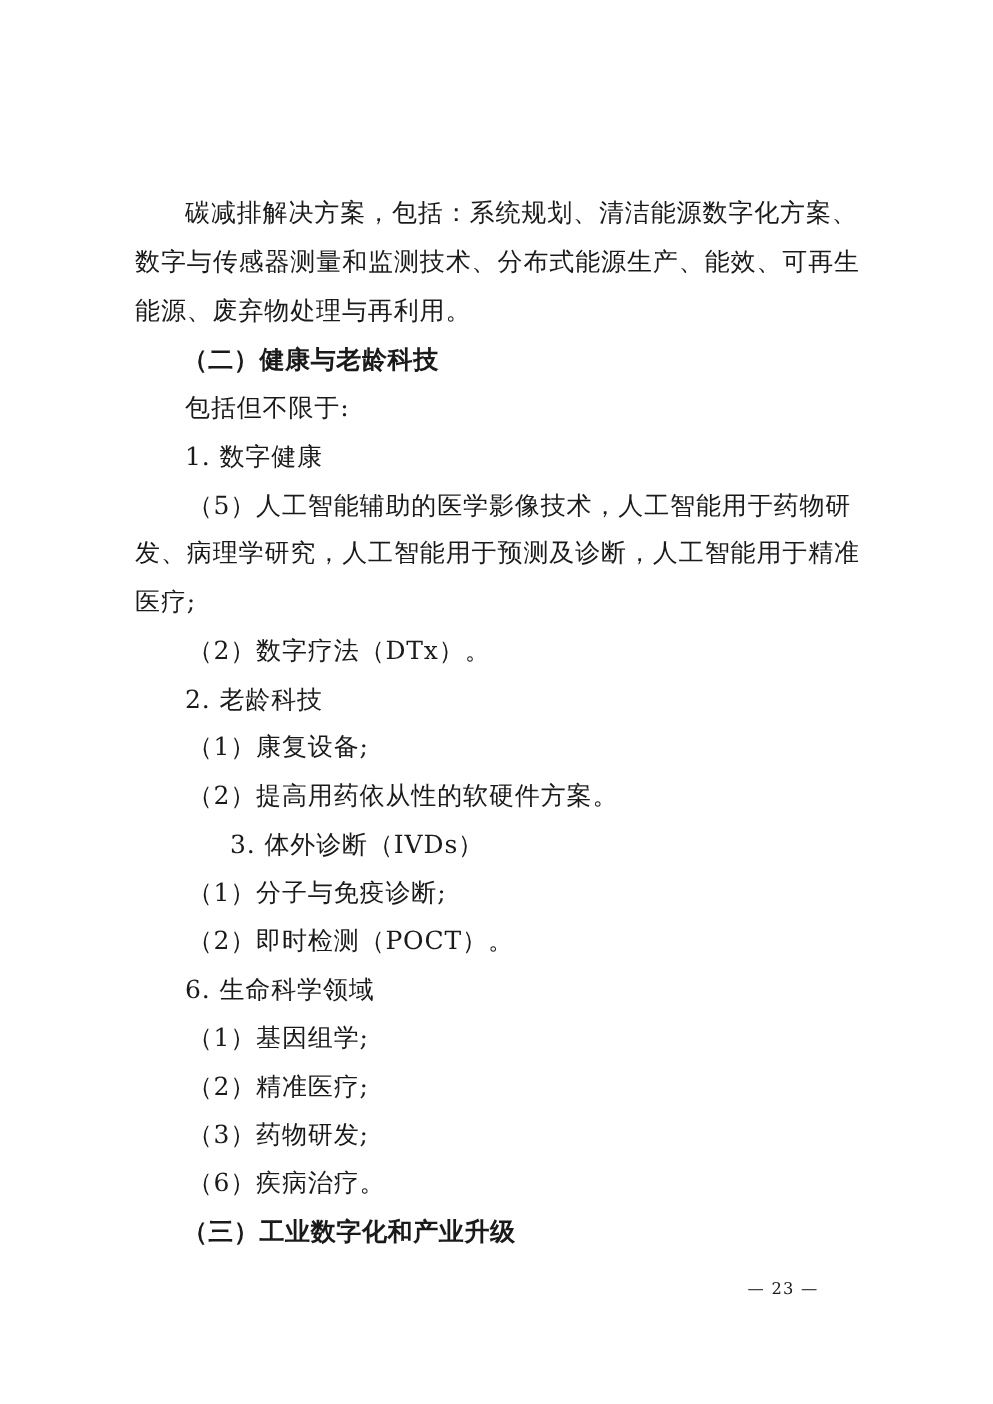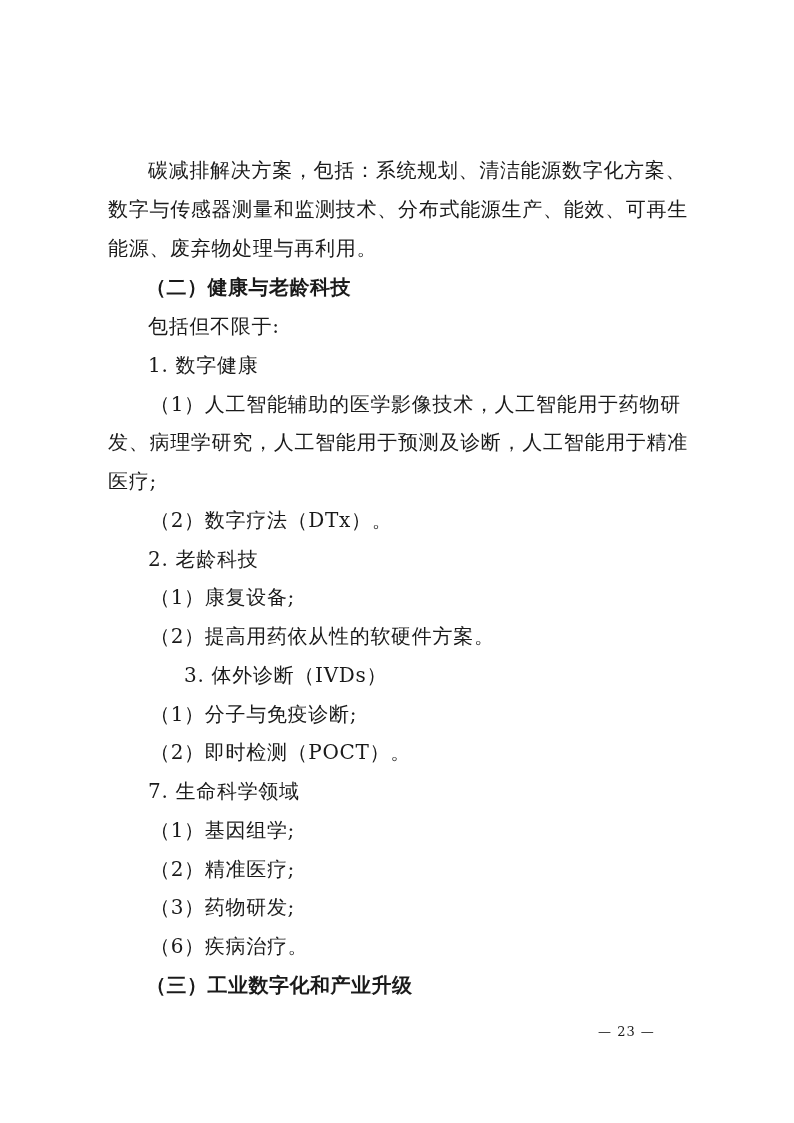--- a/index.html
+++ b/index.html
@@ -23,34 +23,34 @@
 
   <div class="line indent" style="top:140px;">碳减排解决方案，包括：系统规划、清洁能源数字化方案、</div>
   <div class="line justify" style="top:179px;">数字与传感器测量和监测技术、分布式能源生产、能效、可再生</div>
   <div class="line" style="top:218px;">能源、废弃物处理与再利用。</div>
 
   <div class="line heading" style="left:146px; top:257px;">（二）健康与老龄科技</div>
 
   <div class="line indent" style="top:296px;">包括但不限于:</div>
 
   <div class="line indent" style="top:335px;">1. 数字健康</div>
-  <div class="line indent-s" style="top:374px;">（1）人工智能辅助的医学影像技术，人工智能用于药物研</div>
+  <div class="line indent-s" style="top:374px;">（5）人工智能辅助的医学影像技术，人工智能用于药物研</div>
   <div class="line justify" style="top:412px;">发、病理学研究，人工智能用于预测及诊断，人工智能用于精准</div>
   <div class="line" style="top:451px;">医疗;</div>
   <div class="line indent-s" style="top:490px;">（2）数字疗法（DTx）。</div>
 
   <div class="line indent" style="top:529px;">2. 老龄科技</div>
   <div class="line indent-s" style="top:567px;">（1）康复设备;</div>
   <div class="line indent-s" style="top:606px;">（2）提高用药依从性的软硬件方案。</div>
 
   <div class="line indent" style="top:645px;margin-left:36px;">3. 体外诊断（IVDs）</div>
   <div class="line indent-s" style="top:684px;">（1）分子与免疫诊断;</div>
   <div class="line indent-s" style="top:722px;">（2）即时检测（POCT）。</div>
 
-  <div class="line indent" style="top:761px;">7. 生命科学领域</div>
+  <div class="line indent" style="top:761px;">6. 生命科学领域</div>
   <div class="line indent-s" style="top:800px;">（1）基因组学;</div>
   <div class="line indent-s" style="top:839px;">（2）精准医疗;</div>
   <div class="line indent-s" style="top:877px;">（3）药物研发;</div>
   <div class="line indent-s" style="top:916px;">（6）疾病治疗。</div>
 
   <div class="line heading" style="left:146px; top:955px;">（三）工业数字化和产业升级</div>
 
   <div class="page-num">— 23 —</div>
 </div>
 

